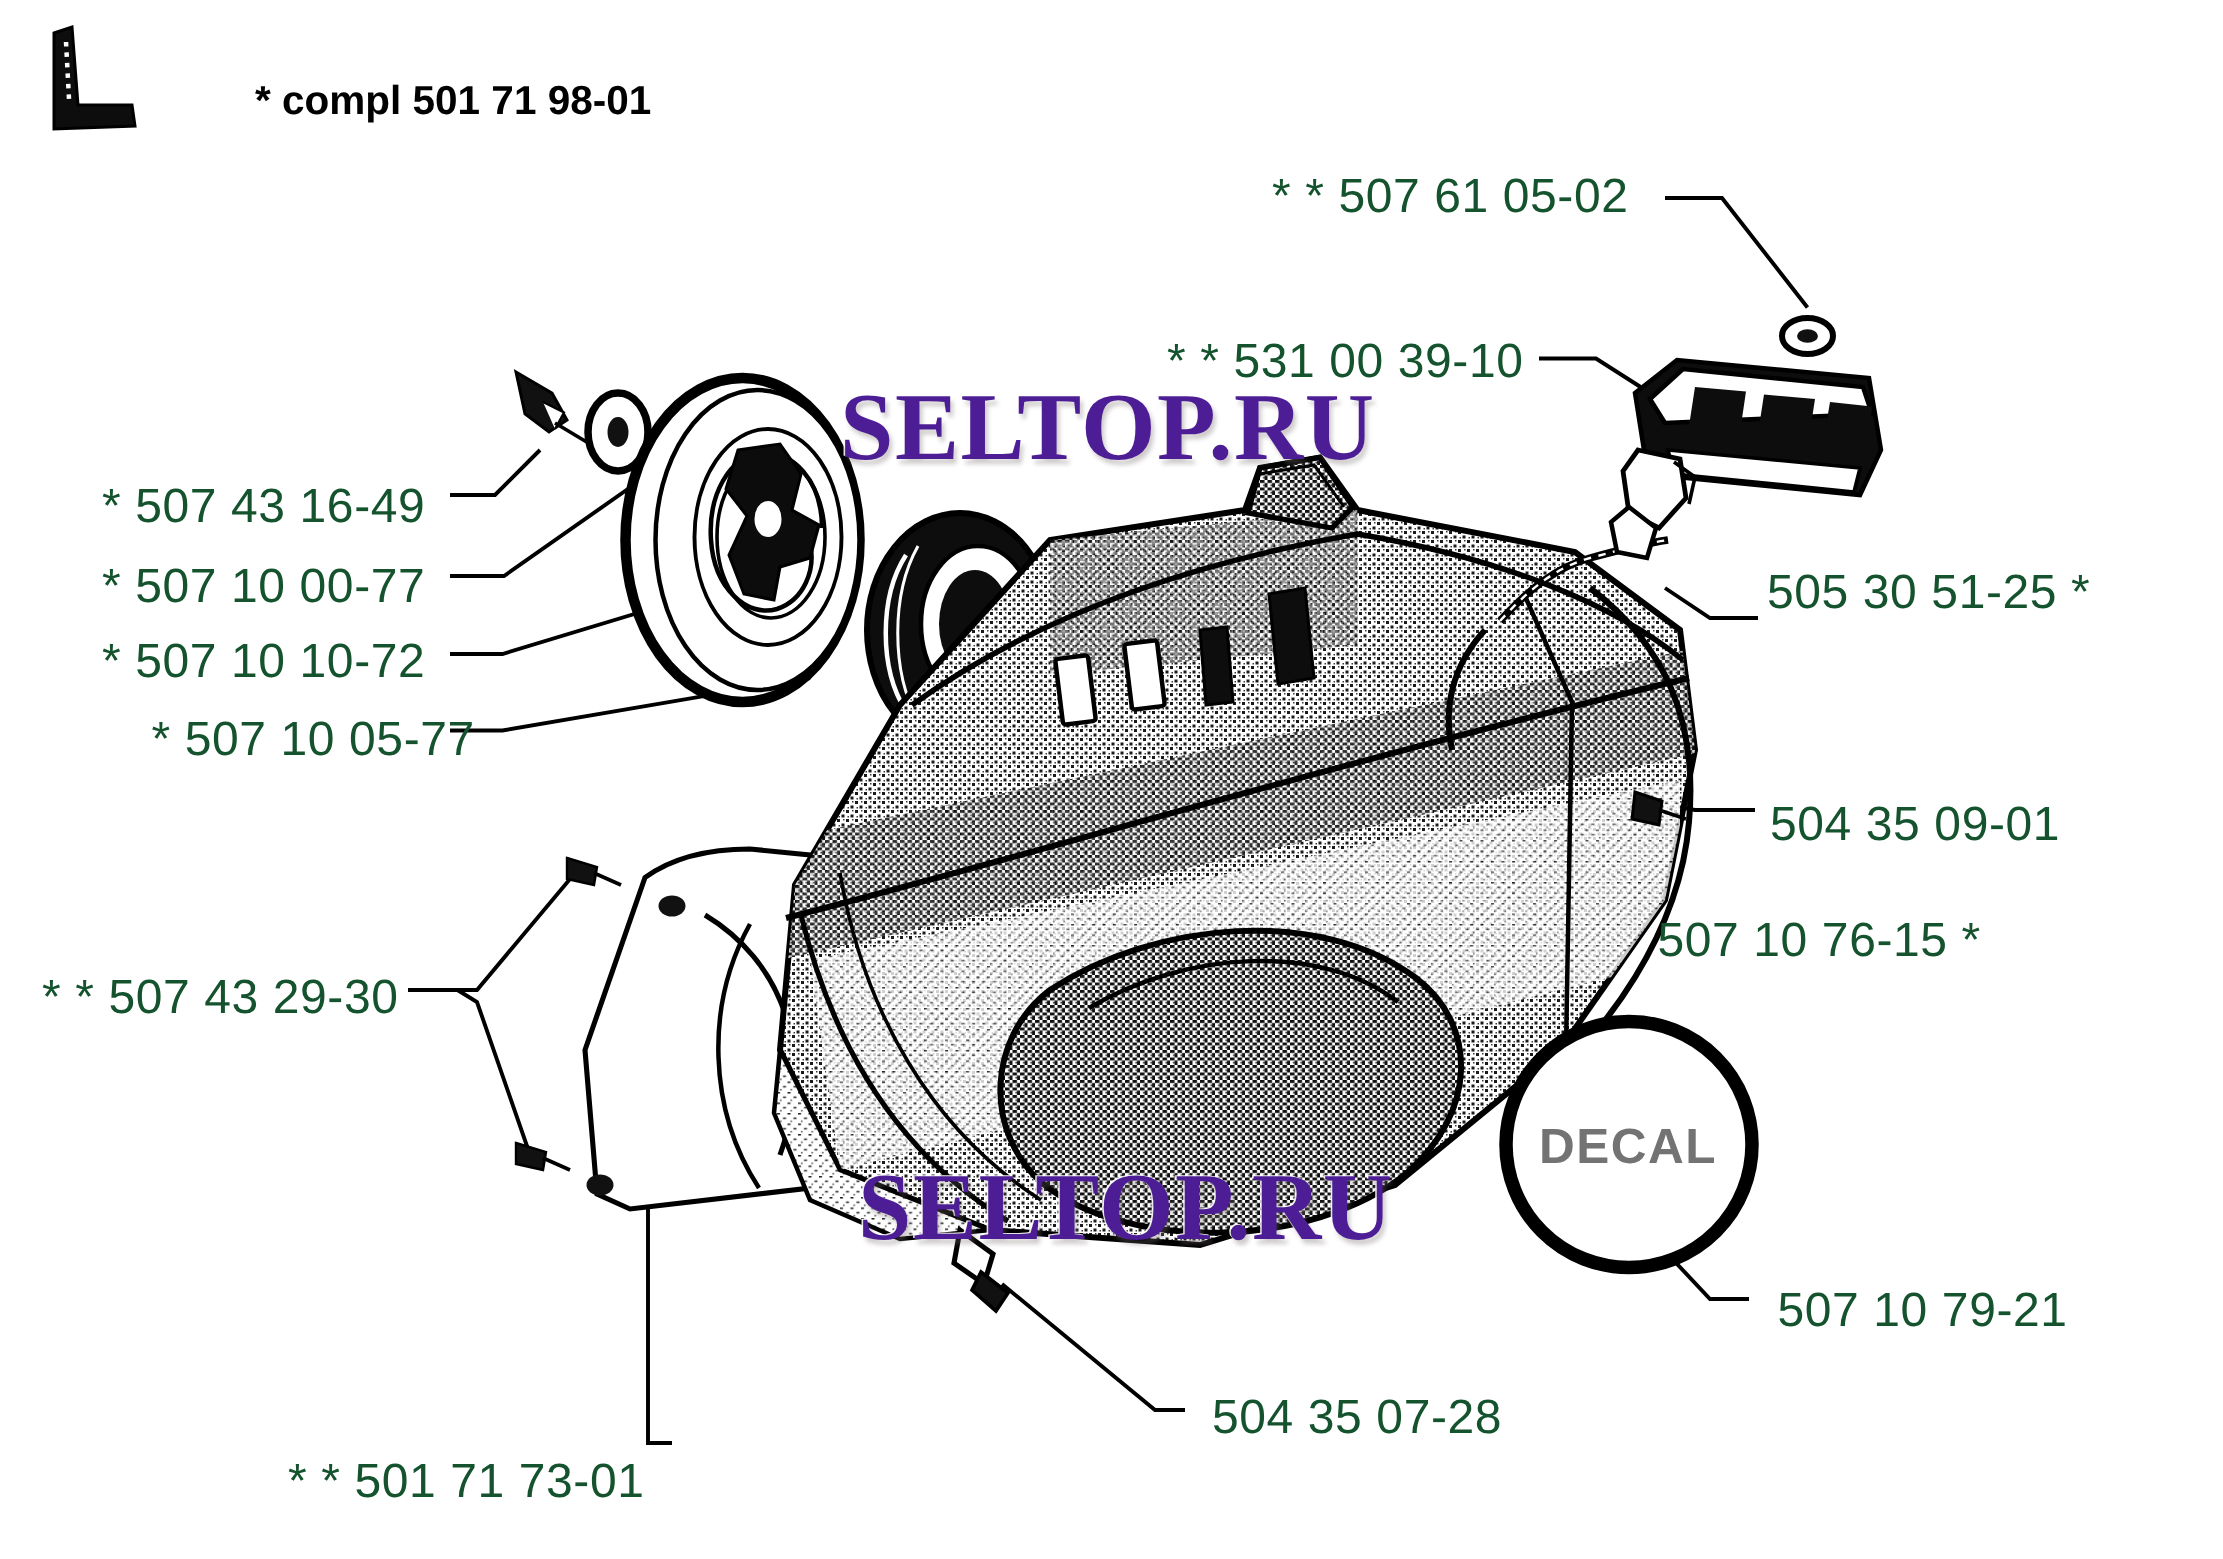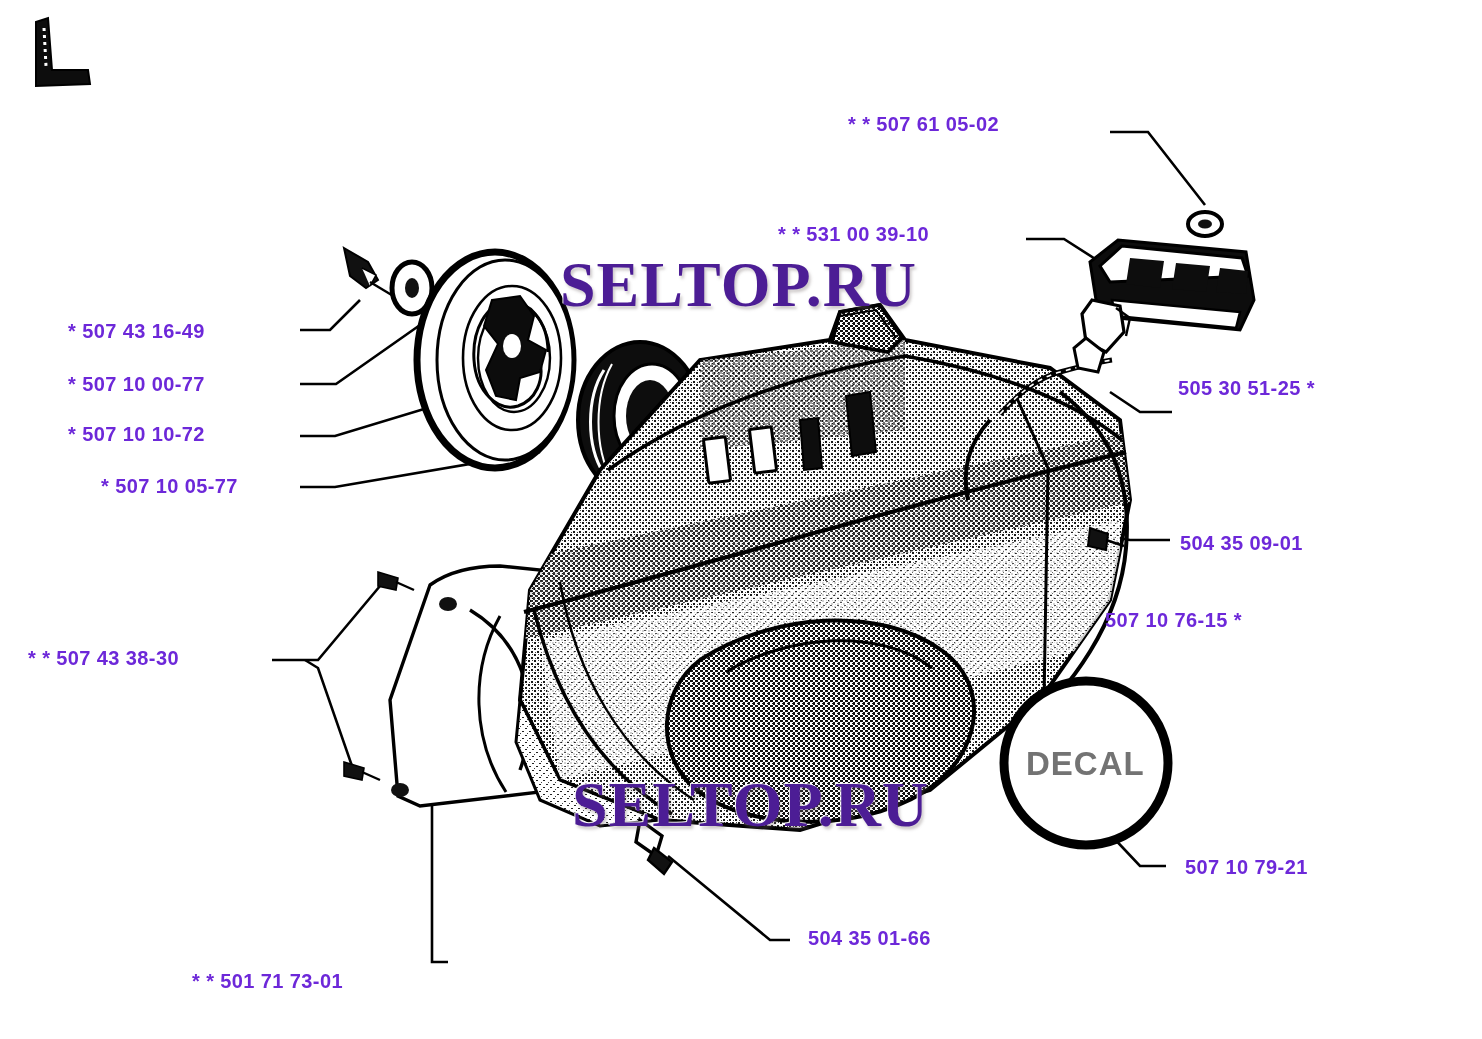--- a/index.html
+++ b/index.html
@@ -21,24 +21,24 @@
   svg.layer {
     position: absolute;
     left: 0;
     top: 0;
     width: 1482px;
     height: 1039px;
   }
   .lbl {
     position: absolute;
     font-family: "Liberation Sans", sans-serif;
-    font-weight: bold;
-    font-size: 20px;
+    font-weight: normal;
+    font-size: 32px;
     letter-spacing: 0.4px;
-    color: #6d28d9;
+    color: #14532d;
     white-space: nowrap;
     line-height: 1;
   }
   .lbl-head {
     position: absolute;
     font-family: "Liberation Sans", sans-serif;
     font-weight: bold;
     font-size: 27px;
     color: #000;
     white-space: nowrap;
@@ -262,40 +262,41 @@
       <path d="M36 22 L48 18 L52 70 L88 70 L90 84 L36 86 Z" fill="#0d0d0d" stroke="#000" stroke-width="2"></path>
       <path d="M44 28 L46 66" stroke="#fff" stroke-width="3" fill="none" stroke-dasharray="3 4"></path>
     </g>
   </svg>
 
   <div class="wm" style="left:560px; top:248px;">SELTOP.RU</div>
   <div class="wm" style="left:572px; top:768px;">SELTOP.RU</div>
 
   <div class="decal-text" style="left:1026px; top:745px;">DECAL</div>
 
+  <div class="lbl-head" style="left:170px; top:52px;">* compl 501 71 98-01</div>
 
   <div class="lbl" style="left:848px; top:114px;">* *  507 61 05-02</div>
 
   <div class="lbl" style="left:778px; top:224px;">* *  531 00 39-10</div>
 
   <div class="lbl" style="left:68px; top:321px;">*  507 43 16-49</div>
 
   <div class="lbl" style="left:68px; top:374px;">*  507 10 00-77</div>
 
   <div class="lbl" style="left:68px; top:424px;">*  507 10 10-72</div>
 
   <div class="lbl" style="left:68px; top:476px;margin-left:33px;">*  507 10 05-77</div>
 
   <div class="lbl" style="left:1178px; top:378px;">505 30 51-25  *</div>
 
   <div class="lbl" style="left:1180px; top:533px;">504 35 09-01</div>
 
   <div class="lbl" style="left:1105px; top:610px;">507 10 76-15  *</div>
 
-  <div class="lbl" style="left:28px; top:648px;">* *  507 43 38-30</div>
+  <div class="lbl" style="left:28px; top:648px;">* *  507 43 29-30</div>
 
   <div class="lbl" style="left:1185px; top:857px;">507 10 79-21</div>
 
-  <div class="lbl" style="left:808px; top:928px;">504 35 01-66</div>
+  <div class="lbl" style="left:808px; top:928px;">504 35 07-28</div>
 
   <div class="lbl" style="left:192px; top:951px;margin-top:20px;">* *  501 71 73-01</div>
 
 </div>
 
 </body></html>

